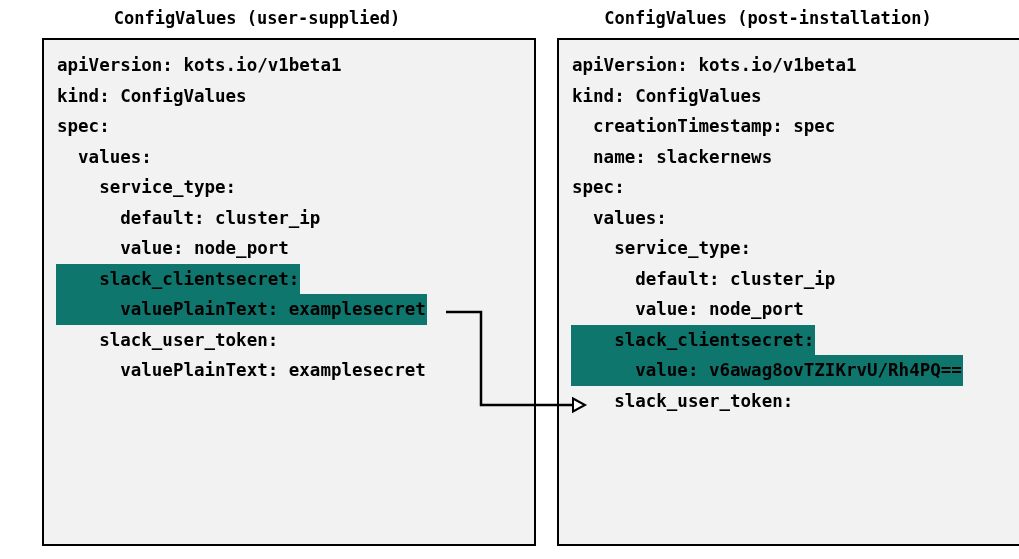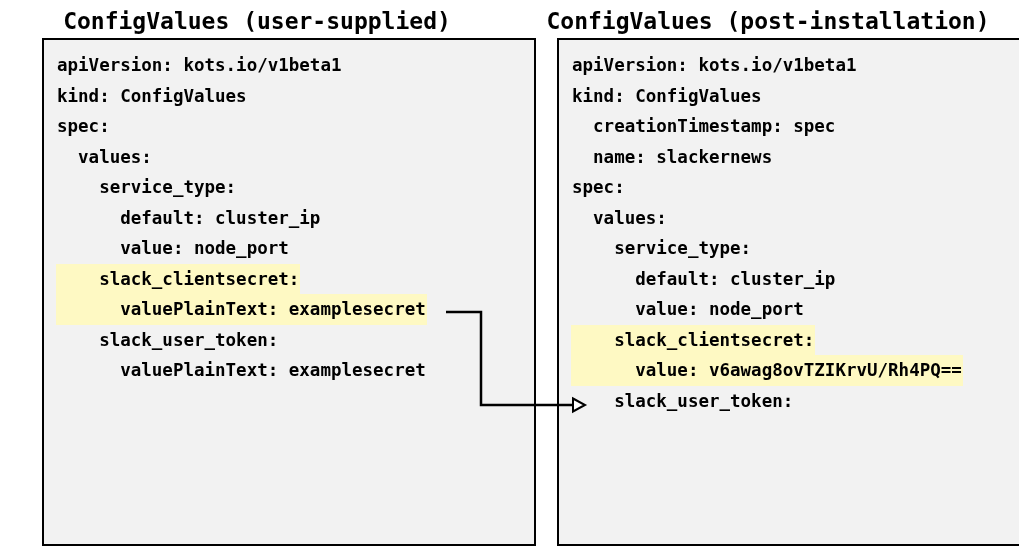--- a/index.html
+++ b/index.html
@@ -22,21 +22,21 @@
     border: 2px solid #000000;
     margin-left: 32px;
   }
   #panel-left  { left: 10px;  top: 38px; width: 494px; height: 508px; }
   #panel-right { left: 525px; top: 38px; width: 486px; height: 508px; }
 
   .panel-title {
     position: absolute;
     top: 8px;
     font-family: "DejaVu Sans Mono", "Liberation Mono", monospace;
-    font-size: 23px;
+    font-size: 17px;
     font-weight: bold;
     color: #000000;
     letter-spacing: 0px;
     white-space: nowrap;
     text-align: center;
   }
   #title-left  { left: 10px;  width: 494px; }
   #title-right { left: 525px; width: 486px; }
 
   .code-block {
@@ -54,21 +54,21 @@
     font-size: 17.5px;
     font-weight: bold;
     color: #000000;
     white-space: pre;
   }
   .code-line > .txt {
     display: inline-block;
     padding: 0 1px;
   }
   .code-line.hl > .txt {
-    background: #fef9c3;
+    background: #0f766e;
   }
 
   
   #connector {
     position: absolute;
     left: 0;
     top: 0;
     width: 1019px;
     height: 559px;
     pointer-events: none;

